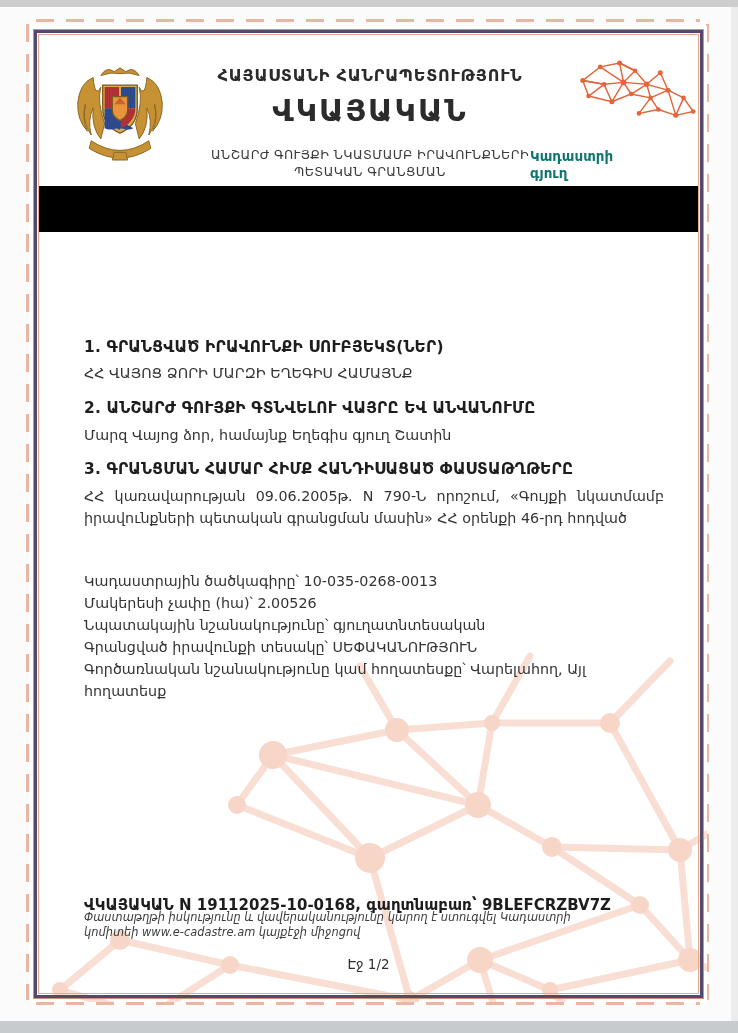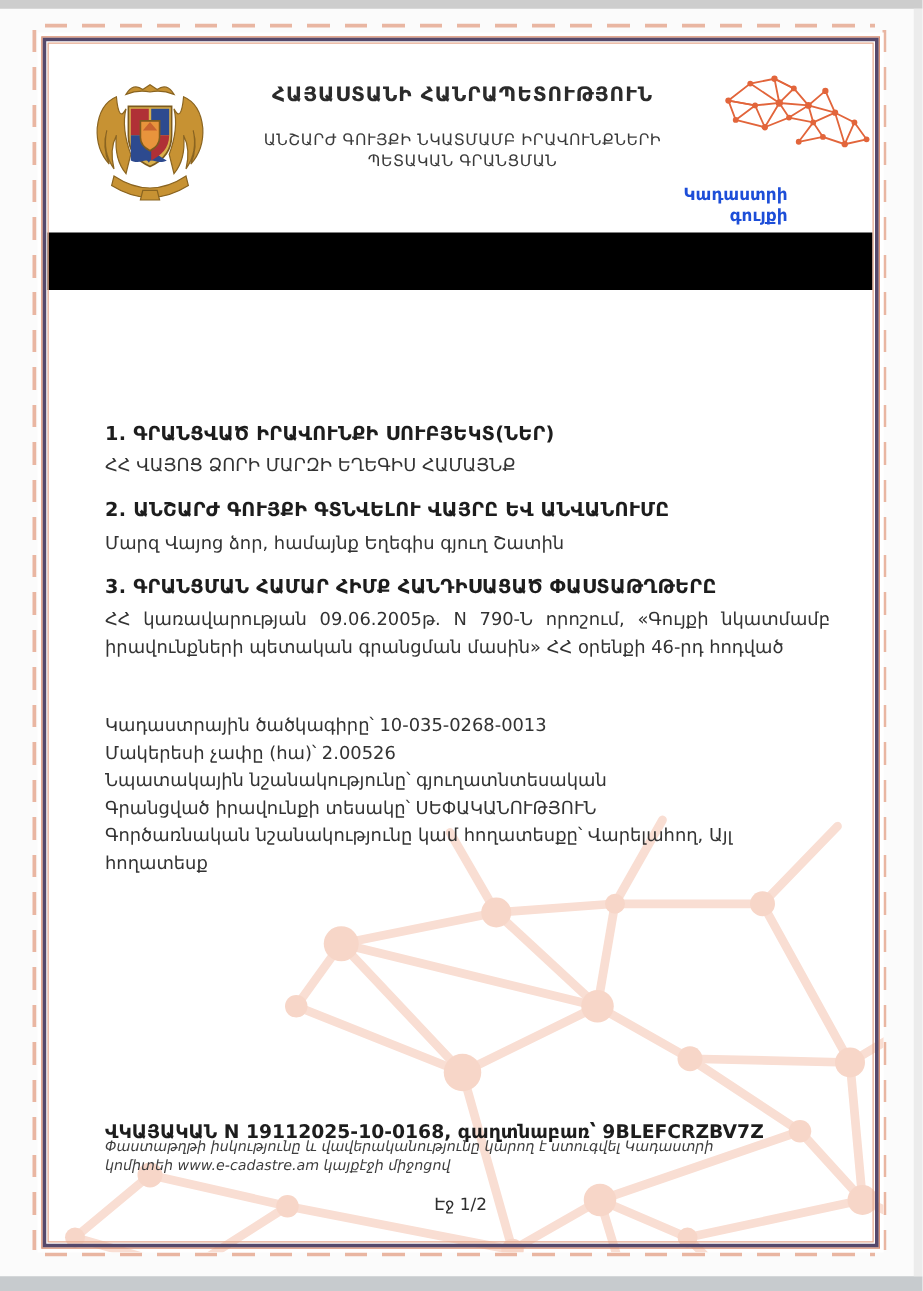--- a/index.html
+++ b/index.html
@@ -40,22 +40,22 @@
 
   .coat-of-arms { position:absolute; left:42px; top:34px; width:96px; height:104px; z-index:2; }
 
   .header-center { position:absolute; left:140px; top:40px; width:400px; text-align:center; z-index:2; }
   .country { font-size:16px; font-weight:bold; letter-spacing:.8px; color:#2b2b2b; }
   .doc-title { margin-top:8px; font-size:30px; font-weight:bold; letter-spacing:2px; color:#2b2b2b; }
   .subtitle { margin-top:18px; font-size:12.6px; line-height:17px; letter-spacing:.4px; color:#3b3b3b; }
 
   .logo { position:absolute; left:545px; top:30px; width:126px; z-index:2; }
   .logo svg { display:block; }
-  .logo-text { position:absolute; left:-45px; top:92px; width:100px; text-align:right;
-               font-size:13.5px; font-weight:600; line-height:16.5px; color:#1d4ed8; }
+  .logo-text { position:absolute; left:-45px; top:92px; width:100px; text-align:left;
+               font-size:13.5px; font-weight:600; line-height:16.5px; color:#0f766e; }
 
   .redaction-bar { position:absolute; left:8px; top:160px; width:660px; height:46px; background:#000; z-index:3; }
 
   .body-text { position:absolute; z-index:2; }
   .intro { left:54px; top:230px; width:574px; font-size:14.3px; line-height:21.4px;
            text-align:justify; text-indent:20px; color:#333; }
 
   .sec-head { position:absolute; left:54px; width:590px; font-size:15.4px; font-weight:bold;
               color:#1d1d1d; z-index:2; letter-spacing:.2px; }
   .sec-body { position:absolute; left:54px; width:580px; font-size:14.3px; color:#333;
@@ -156,20 +156,21 @@
       <path d="M51 28 h15 v22 h-15 Z" fill="#2d4a8f" stroke="none"></path>
       <path d="M34 50 h15 c0 11 7 17 15 21 c-8 4 -13 -3 -15 2 c-2 -5 -7 2 -15 -2 Z" fill="#2d4a8f" stroke="none"></path>
       <path d="M51 50 h15 c0 11 -7 17 -15 21 Z" fill="#b03036" stroke="none"></path>
       <path d="M42 38 h16 v14 c0 6 -4 9 -8 11 c-4 -2 -8 -5 -8 -11 Z" fill="#e8943c"></path>
       <path d="M44 46 l6 -7 l6 7 Z" fill="#c9622f" stroke="none"></path>
     </g>
   </svg>
 
   <div class="header-center">
     <div class="country">ՀԱՅԱՍՏԱՆԻ ՀԱՆՐԱՊԵՏՈՒԹՅՈՒՆ</div>
+    <div class="doc-title">ՎԿԱՅԱԿԱՆ</div>
     <div class="subtitle">
       <div>ԱՆՇԱՐԺ ԳՈՒՅՔԻ ՆԿԱՏՄԱՄԲ ԻՐԱՎՈՒՆՔՆԵՐԻ</div>
       <div>ՊԵՏԱԿԱՆ ԳՐԱՆՑՄԱՆ</div>
     </div>
   </div>
 
   <div class="logo">
     <svg width="126" height="78" viewBox="0 0 130 78" aria-hidden="true">
       <g stroke="#e2653b" stroke-width="1.5" fill="none">
         <path d="M8 24 L26 10 L46 6 L62 14 L50 26 L30 28 Z"></path>
@@ -197,21 +198,21 @@
         <circle cx="112" cy="42" r="2.4"></circle>
           <circle cx="122" cy="56" r="2.4"></circle>
           <circle cx="104" cy="60" r="2.6"></circle>
         <circle cx="86" cy="54" r="2.4"></circle>
           <circle cx="66" cy="58" r="2.4"></circle>
           <circle cx="78" cy="42" r="2.4"></circle>
       </g>
     </svg>
     <div class="logo-text">
       <div>Կադաստրի</div>
-      <div>գույքի</div>
+      <div>գյուղ</div>
     </div>
   </div>
 
   <div class="redaction-bar"></div>
 
 
   <div class="sec-head" style="top:312px">1. ԳՐԱՆՑՎԱԾ ԻՐԱՎՈՒՆՔԻ ՍՈՒԲՅԵԿՏ(ՆԵՐ)</div>
   <div class="sec-body" style="top:337px">ՀՀ ՎԱՅՈՑ ՁՈՐԻ ՄԱՐԶԻ ԵՂԵԳԻՍ ՀԱՄԱՅՆՔ</div>
 
   <div class="sec-head" style="top:373px">2. ԱՆՇԱՐԺ ԳՈՒՅՔԻ ԳՏՆՎԵԼՈՒ ՎԱՅՐԸ ԵՎ ԱՆՎԱՆՈՒՄԸ</div>

